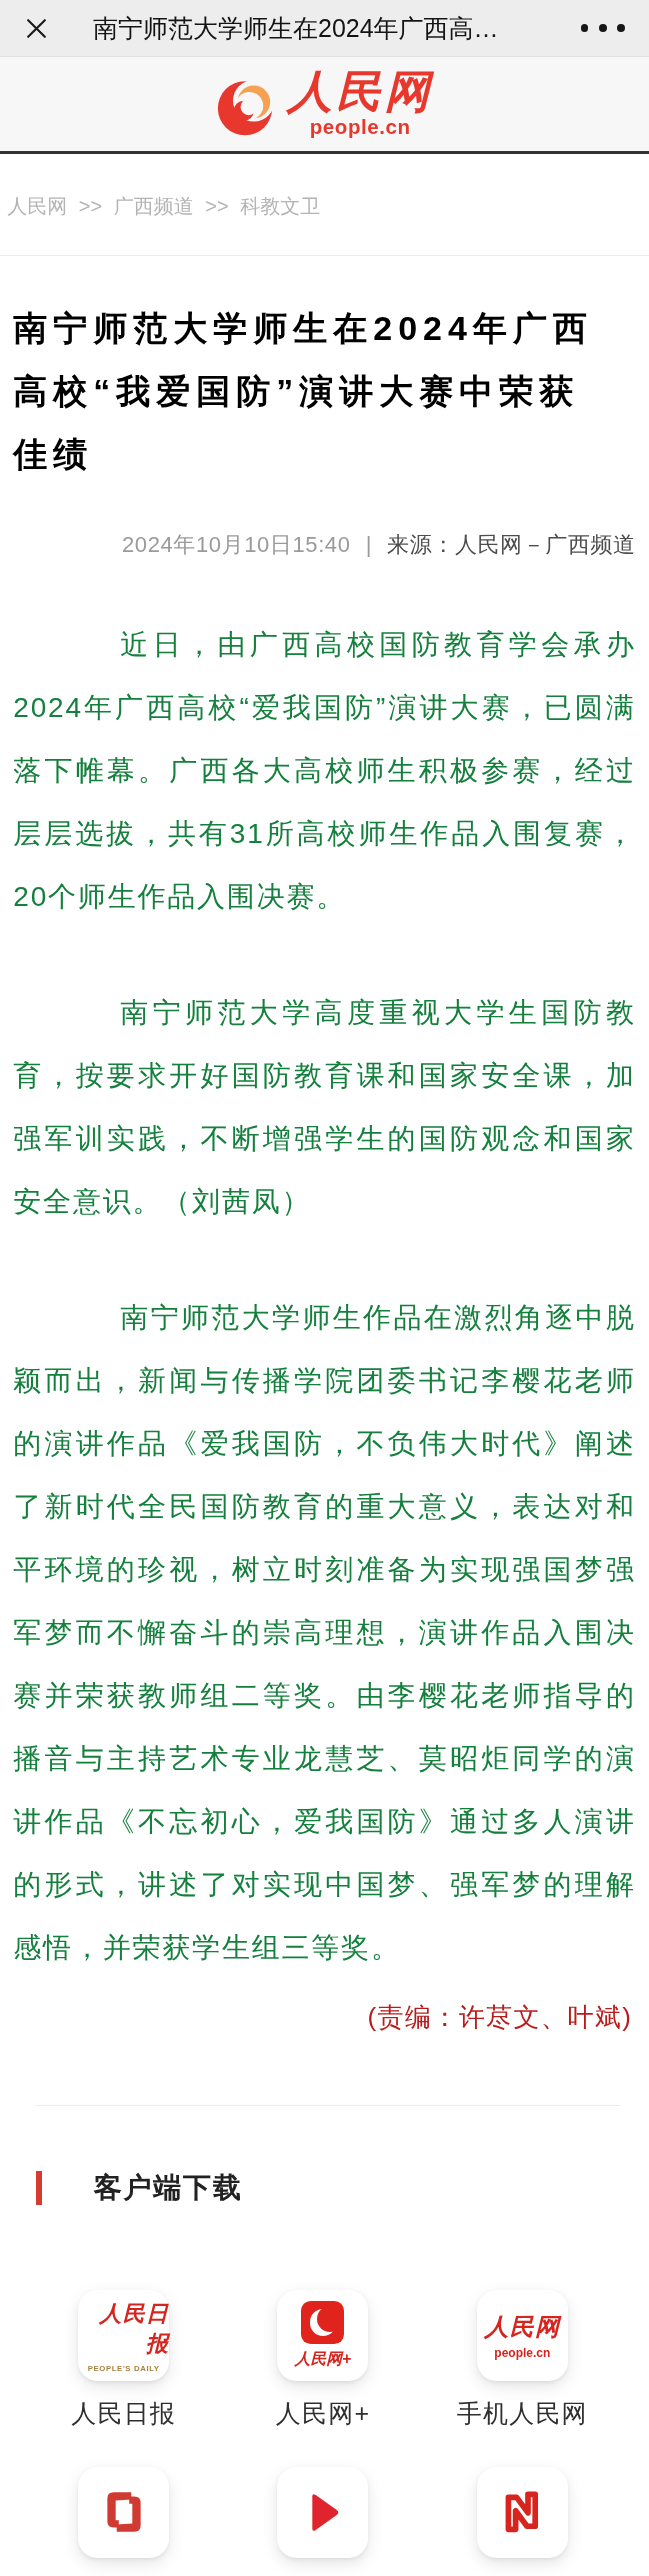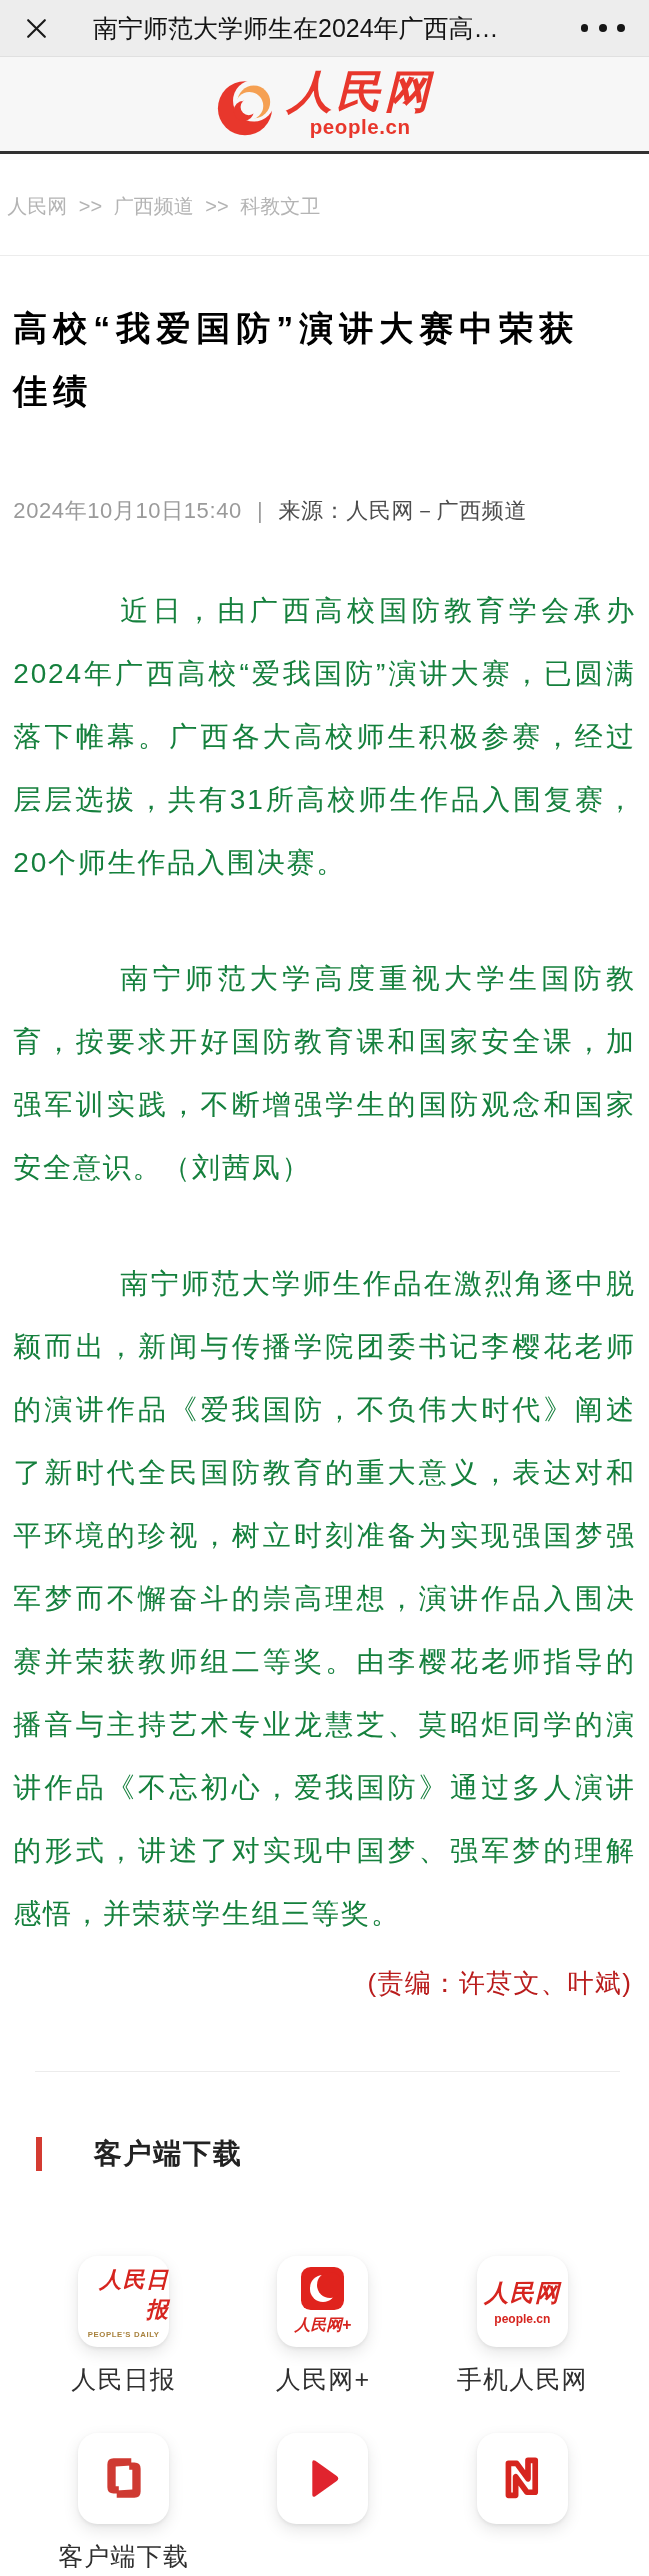--- a/index.html
+++ b/index.html
@@ -38,21 +38,21 @@
   .crumb { cursor:pointer; }
   .crumb-sep { margin:0 6px; }
 
   
   .article { padding:0 13.3px; }
   .article-title {
     margin-top:41px; font-weight:bold; color:#000;
     font-size:34px; line-height:63px; letter-spacing:6px;
   }
   .dateline {
-    margin-top:73px; text-align:left; font-size:22px; color:#9a9a9a; letter-spacing:0.6px;
+    margin-top:44px; text-align:right; font-size:22px; color:#9a9a9a; letter-spacing:0.6px;
   }
   .dateline .src { color:#4d4d4d; }
   .dateline .sep { margin:0 8.4px; color:#9a9a9a; }
 
   .para {
     margin-top:53px; font-size:28px; color:#15803d; letter-spacing:1.8px;
     line-height:63px; text-indent:107px; text-align:justify;
   }
   .byline {
     margin-top:20px; text-align:right; font-size:26px; color:#b91c1c;
@@ -132,20 +132,21 @@
 <div class="breadcrumb">
   <span class="crumb">人民网</span>
   <span class="crumb-sep">&gt;&gt;</span>
   <span class="crumb">广西频道</span>
   <span class="crumb-sep">&gt;&gt;</span>
   <span class="crumb">科教文卫</span>
 </div>
 
 <div class="article">
   <div class="article-title">
+    <div>南宁师范大学师生在2024年广西</div>
     <div>高校“我爱国防”演讲大赛中荣获</div>
     <div>佳绩</div>
   </div>
 
   <div class="dateline">
     <span>2024年10月10日15:40</span>
     <span class="sep">|</span>
     <span class="src">来源：</span><span class="src">人民网－广西频道</span>
   </div>
 

